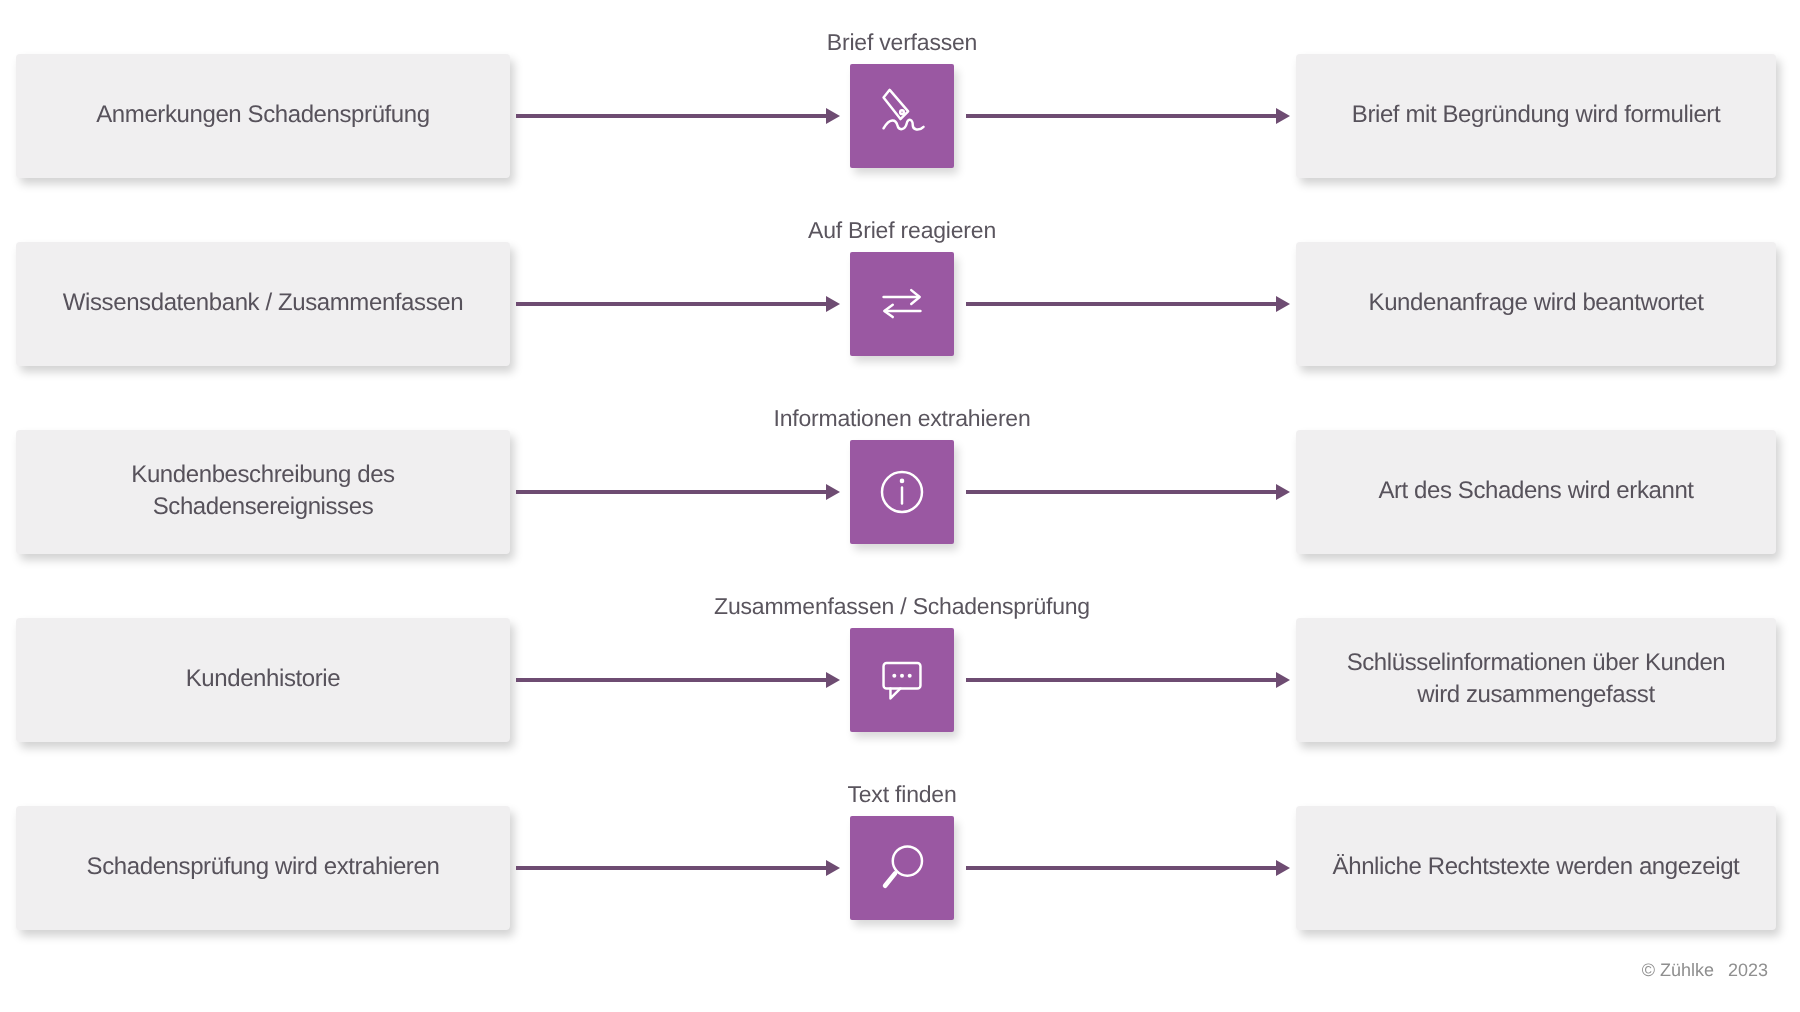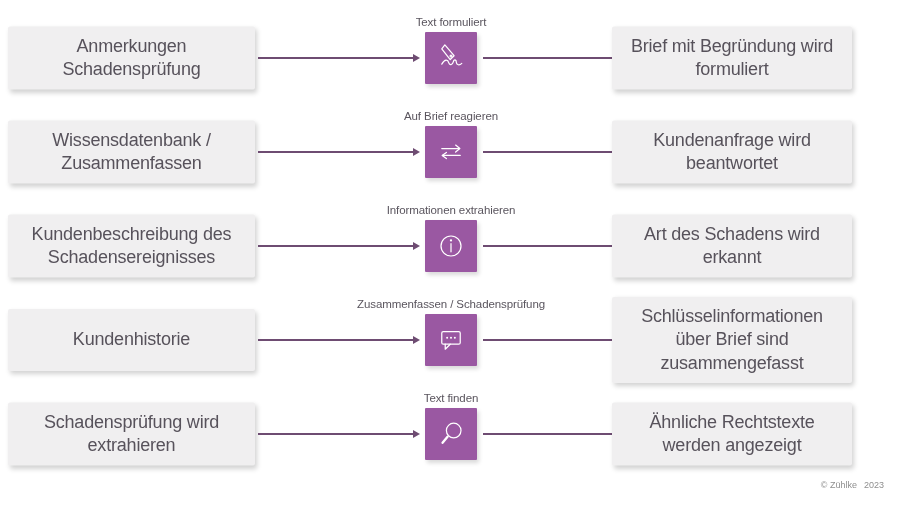--- a/index.html
+++ b/index.html
@@ -31,29 +31,29 @@
     position: absolute;
     transform: translateY(-50%);
     background: #f0eff0;
     border-radius: 2px;
     box-shadow: 2px 3px 5px rgba(0,0,0,0.18);
     display: flex;
     align-items: center;
     justify-content: center;
     text-align: center;
     color: #57525b;
-    font-size: 18px;
+    font-size: 12px;
     font-weight: 300;
     line-height: 1.3;
     letter-spacing: -0.2px;
     box-sizing: border-box;
     padding: 8px 14px;
   }
   .box-left  { left: 8px;   width: 247px; min-height: 62px; }
-  .box-right { left: 612px; width: 240px; min-height: 62px; }
+  .box-right { left: 648px; width: 240px; min-height: 62px; }
 
   .arrow {
     position: absolute;
     top: -1px;
     height: 2px;
     background: #6e4c72;
   }
   .arrow::after {
     content: "";
     position: absolute;
@@ -111,21 +111,21 @@
   .footer .year { margin-left: 7px; margin-top: 48px; }
 </style>
 </head>
 <body>
 
 <div class="canvas">
 
   <div class="row">
     <div class="box box-left">Anmerkungen Schadensprüfung</div>
     <div class="arrow arrow-left"></div>
-    <div class="action-label">Text formuliert</div>
+    <div class="action-label">Brief verfassen</div>
     <div class="icon-box">
       <svg width="40" height="40" viewBox="0 0 52 52">
         <path d="M18 9 L30 23 L25 28 L14 14 Z"></path>
         <circle cx="26" cy="23.5" r="1.2"></circle>
         <path d="M14 34 C18 27 22 28 23 32 C24 36 28 35 29 31 C30 27 33 28 33 32 C33 35 37 36 40 33"></path>
       </svg>
     </div>
     <div class="arrow arrow-right"></div>
     <div class="box box-right">Brief mit Begründung wird formuliert</div>
   </div>
@@ -168,21 +168,21 @@
     <div class="icon-box">
       <svg width="40" height="40" viewBox="0 0 52 52">
         <rect x="14" y="15" width="24" height="16.5" rx="2"></rect>
         <path d="M18.5 31.5 V38 L25 31.5"></path>
         <circle class="filled" cx="21" cy="23.2" r="1.3"></circle>
         <circle class="filled" cx="26" cy="23.2" r="1.3"></circle>
         <circle class="filled" cx="31" cy="23.2" r="1.3"></circle>
       </svg>
     </div>
     <div class="arrow arrow-right"></div>
-    <div class="box box-right">Schlüsselinformationen über Brief sind zusammengefasst</div>
+    <div class="box box-right">Schlüsselinformationen über Kunden wird zusammengefasst</div>
   </div>
 
   <div class="row">
     <div class="box box-left">Schadensprüfung wird extrahieren</div>
     <div class="arrow arrow-left"></div>
     <div class="action-label">Text finden</div>
     <div class="icon-box">
       <svg width="40" height="40" viewBox="0 0 52 52">
         <circle cx="29.5" cy="21.5" r="9.5"></circle>
         <path class="thick" d="M21.5 29.5 L15 37.5"></path>

